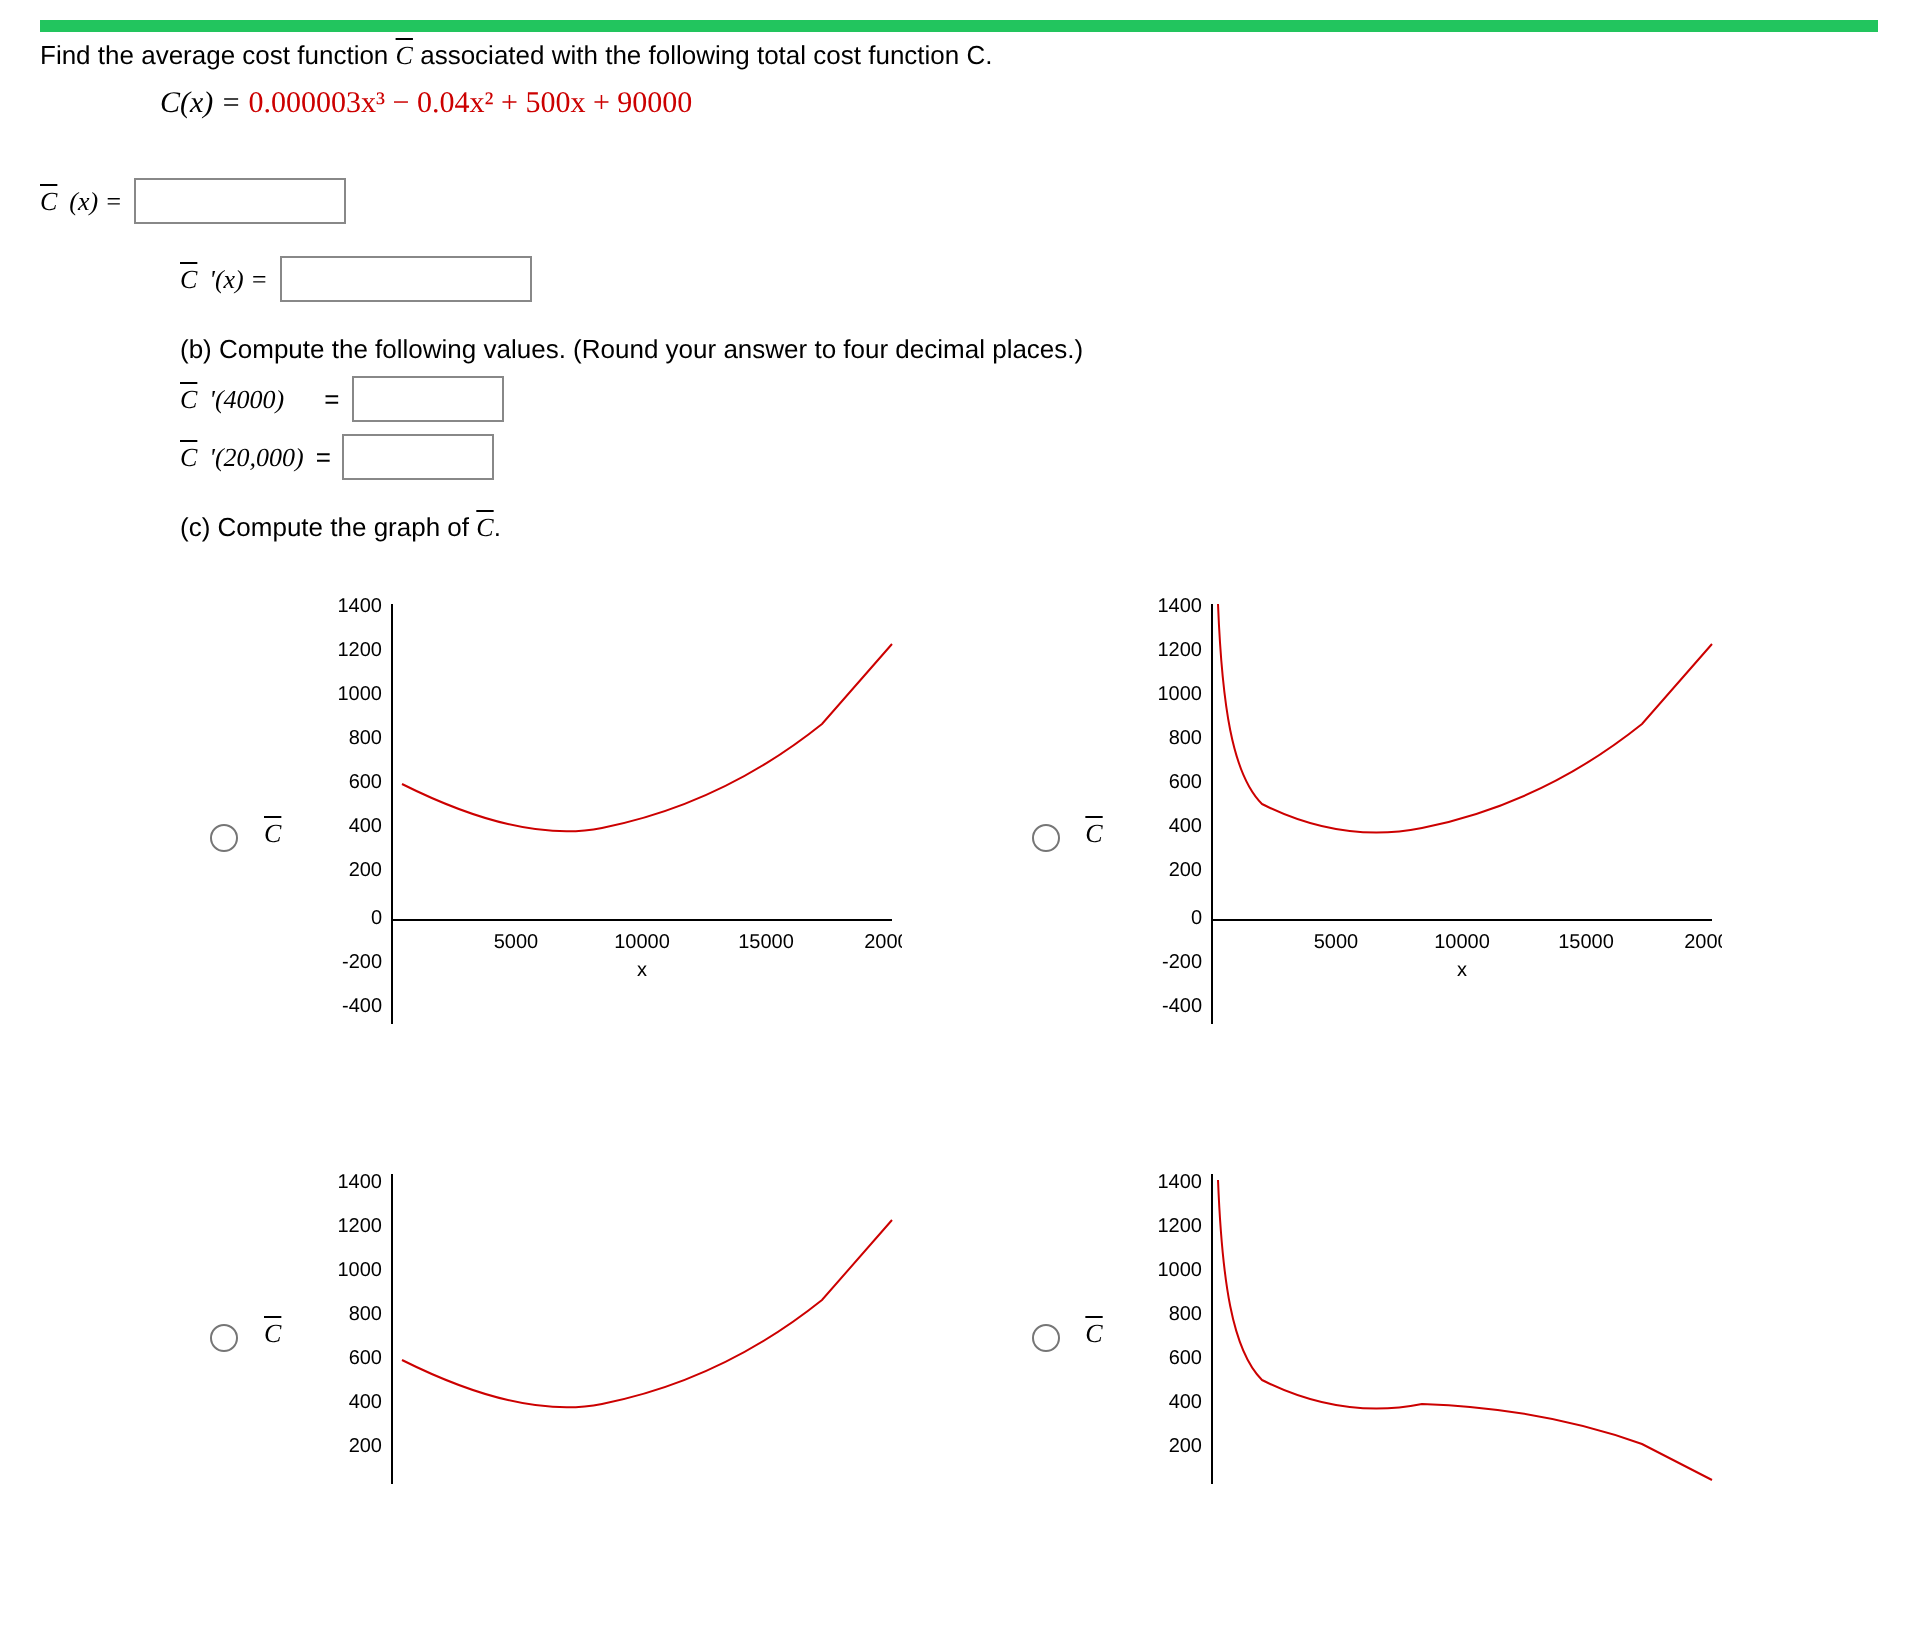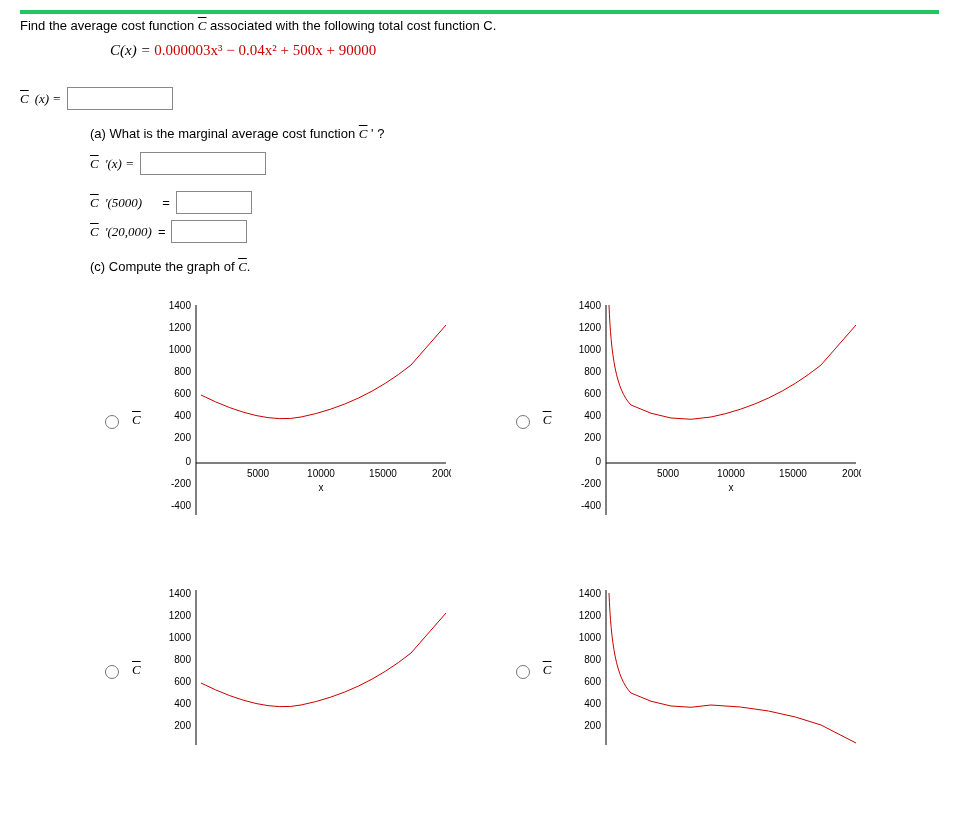--- a/index.html
+++ b/index.html
@@ -3,25 +3,25 @@
 <meta charset="utf-8">
 <style>
   body {
     font-family: Verdana, Arial, sans-serif;
     font-size: 13px;
     color: #000;
     margin: 0;
     padding: 10px 20px;
     background: #fff;
   }
-  .top-border { border-top:4px solid #22c55e; padding-top:4px; }
+  .top-border { border-top:6px solid #22c55e; padding-top:4px; }
   .overline { text-decoration: overline; font-style: italic; font-family: Georgia, serif; }
   .ital { font-style: italic; font-family: Georgia, serif; }
   .red { color: #cc0000; }
-  .indent { margin-left:90px; }
+  .indent { margin-left:60px; }
   .indent2 { margin-left:70px; }
   input.answer { border:1px solid #888; height:19px; background:#fff; }
   .row { margin:6px 0; display:flex; align-items:center; gap:6px; }
   .section { margin-top:16px; }
   svg.plot { display:block; }
   .plot-grid { display:flex; flex-wrap:wrap; gap:40px 60px; margin-left:80px; margin-top:20px; }
   .plot-cell { display:flex; align-items:center; gap:10px; }
   .radio-col { display:flex; align-items:center; }
   input[type=radio]{ width:14px; height:14px; }
   .ylabel { display:flex; flex-direction:column; align-items:center; }
@@ -41,36 +41,32 @@
   <span class="red">0.000003x³ − 0.04x² + 500x + 90000</span>
 </div>
 
 <div class="row" style="margin-top:28px;">
   <span class="overline">C</span>
     <span class="ital">(x) =</span>
   <input class="answer" style="width: 100px;">
 </div>
 
 <div class="section indent2">
-  <div>
-    <span>(a) What is the marginal average cost function</span>
-    <span class="overline">C</span>
-    <span>' ?</span>
-  </div>
   <div class="row" style="margin-top:10px;">
     <span class="overline">C</span>
       <span class="ital"> '(x) =</span>
     <input class="answer" style="width: 120px;">
   </div>
 </div>
 
 <div class="section indent2">
+  <div>(b) Compute the following values. (Round your answer to four decimal places.)</div>
   <div class="row">
     <span class="overline">C</span>
-      <span class="ital"> '(5000)</span>
+      <span class="ital"> '(4000)</span>
     <span style="margin-left:14px;">=</span>
     <input class="answer" style="width: 70px;">
   </div>
   <div class="row">
     <span class="overline">C</span>
       <span class="ital"> '(20,000)</span>
     <span>=</span>
     <input class="answer" style="width: 70px;">
   </div>
 </div>

